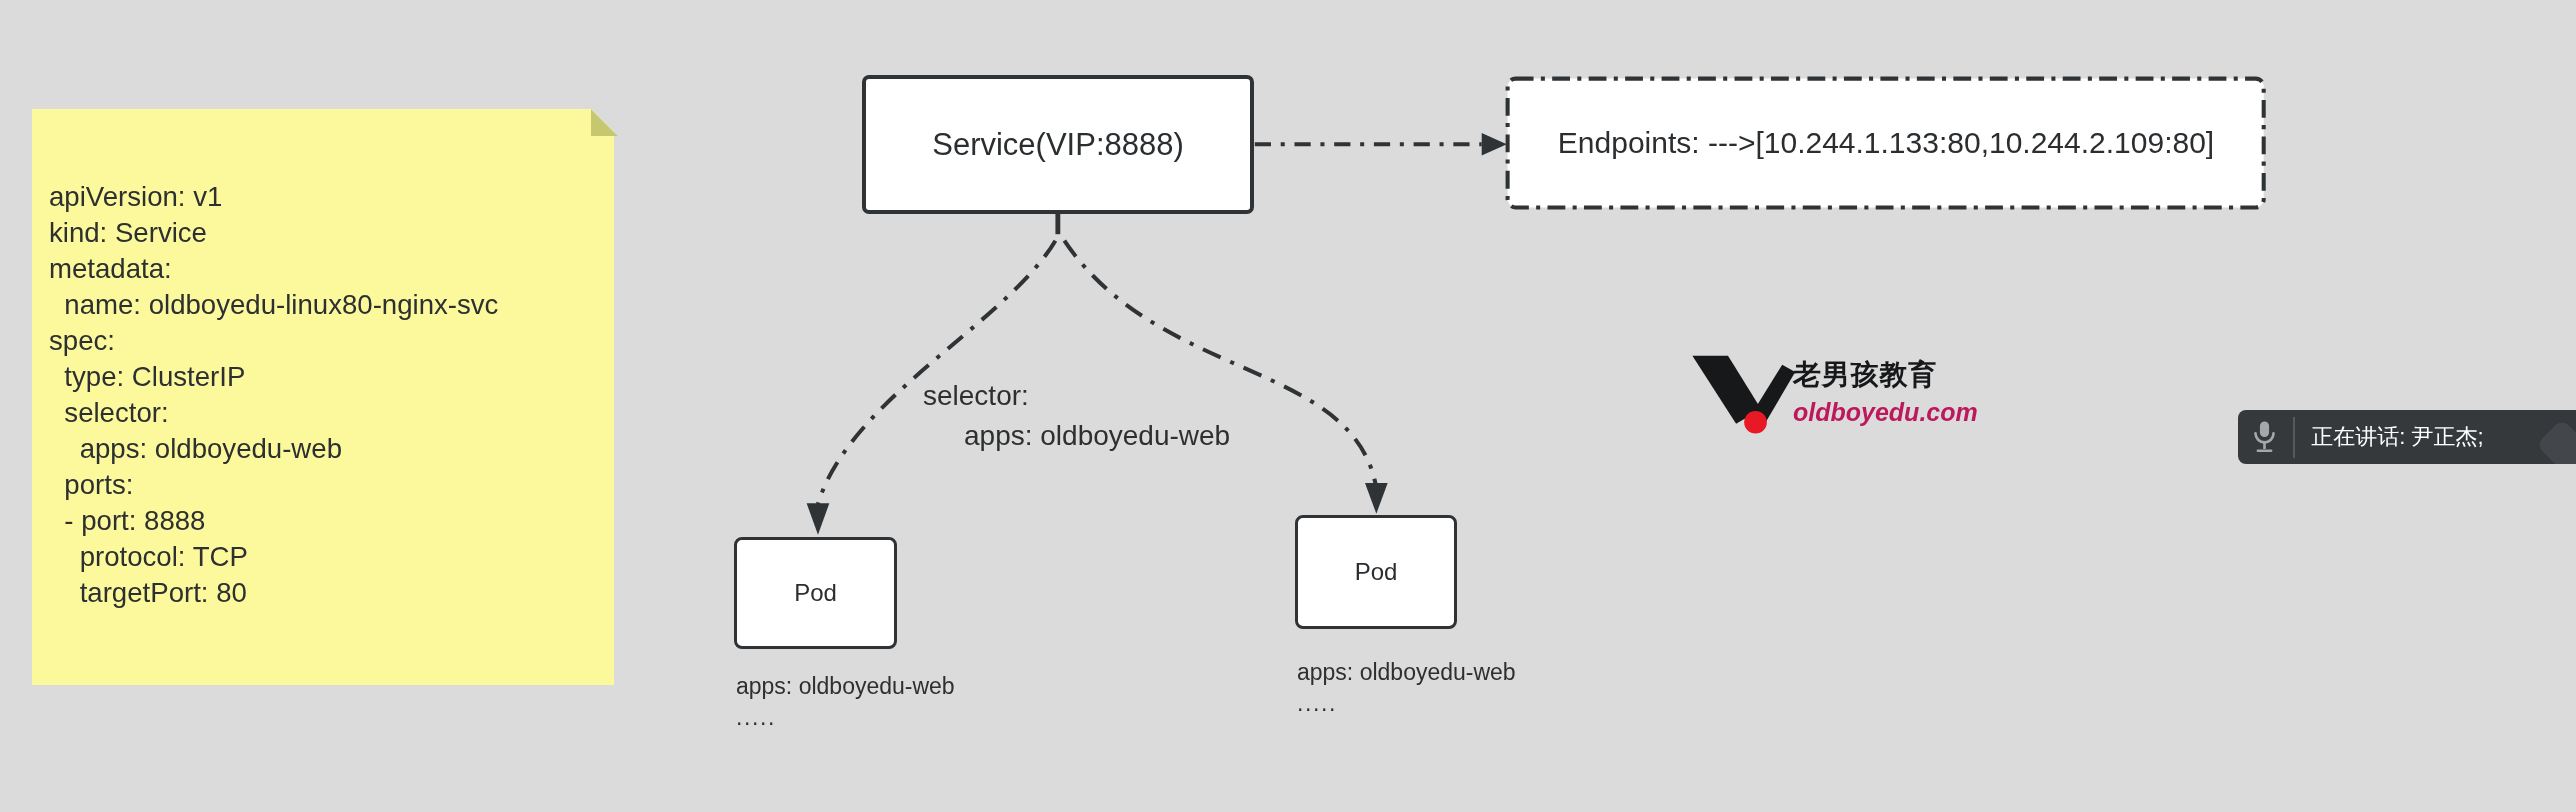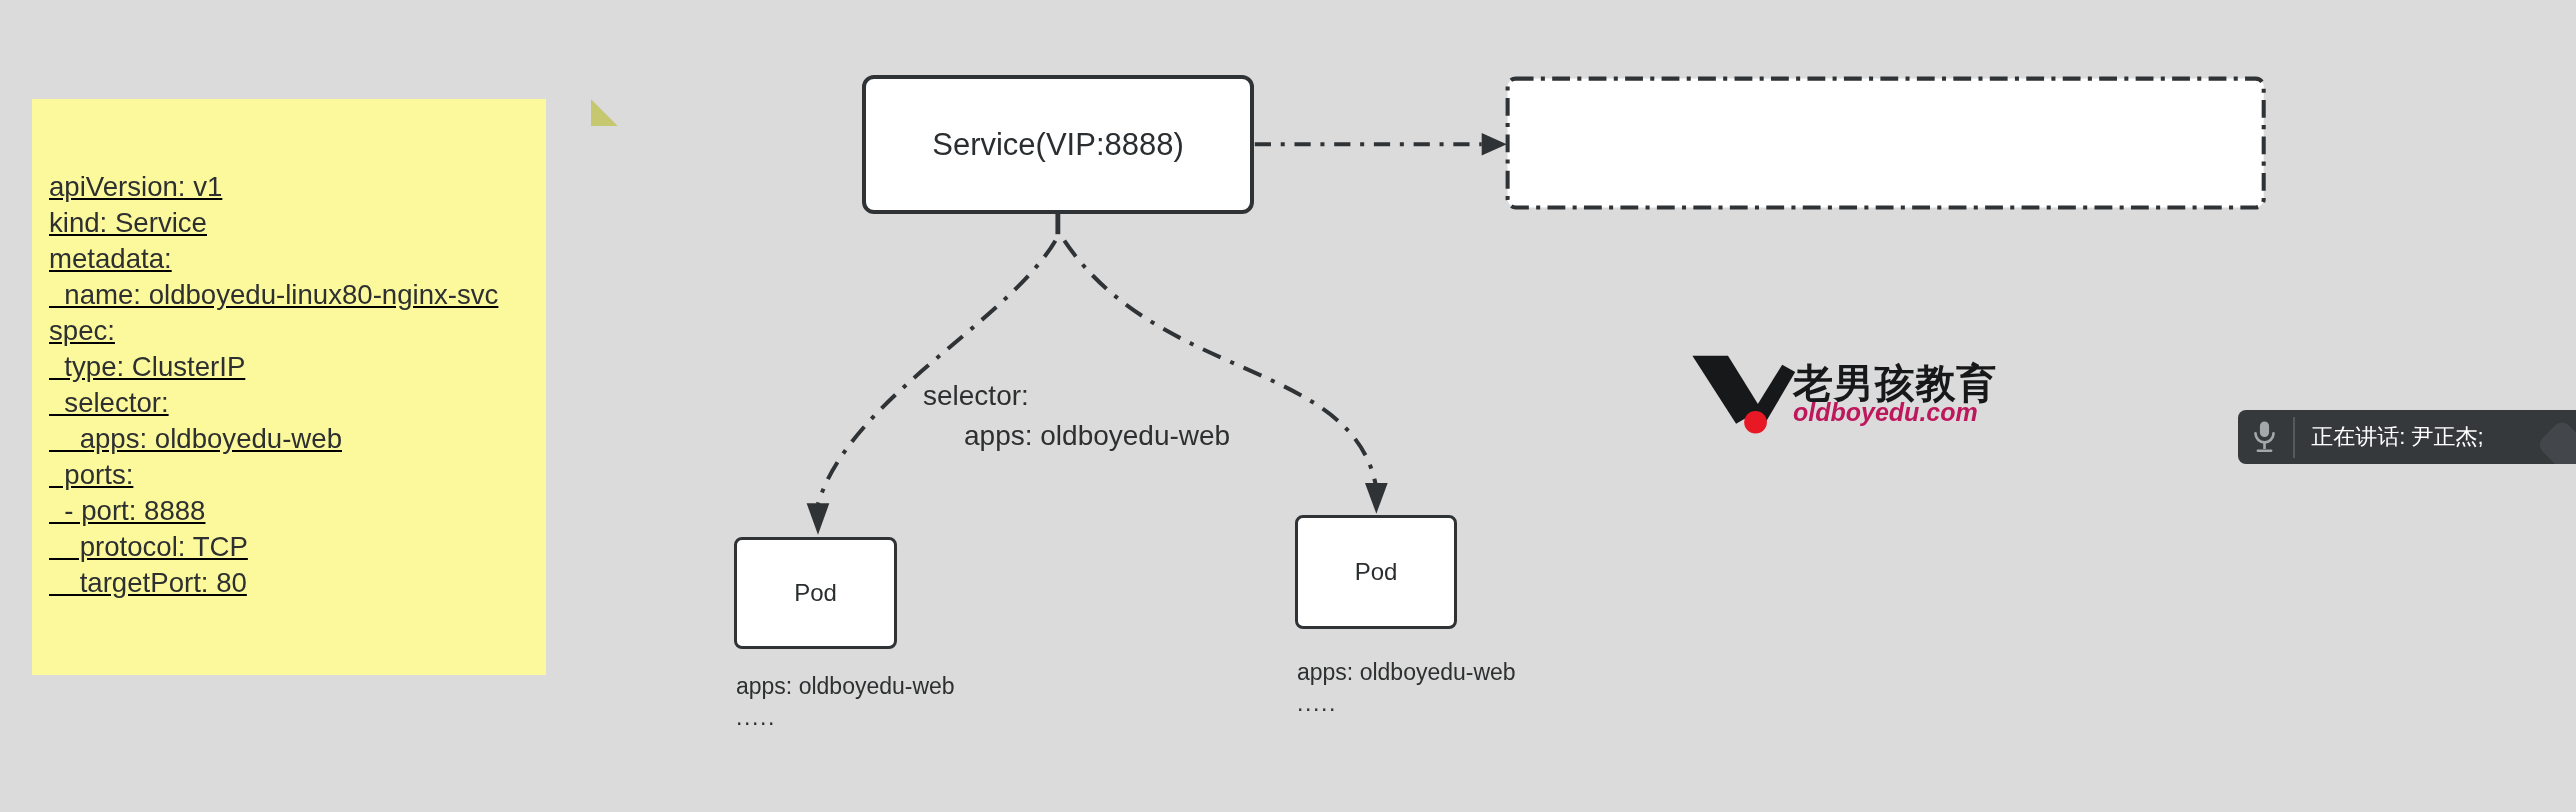--- a/index.html
+++ b/index.html
@@ -5,57 +5,57 @@
   :root{
     --canvas-bg:#dbdbdb; --note-bg:#fbf99c; --note-fold:#c6c86f; --stroke:#2f3336;
     --node-bg:#ffffff; --ink:#2b2e30; --logo-red:#e81824; --toast-bg:#35393c;
     --toast-text:#ffffff; --toast-muted:#a4a8ab; --toast-divider:#56595c; --toast-stripe:#43474b;
   }
   *{box-sizing:border-box;margin:0;padding:0;}
   body{margin:0;background:#bfbfbf;font-family:"Liberation Sans","DejaVu Sans",sans-serif;}
   .canvas{position:relative;width:2576px;height:812px;overflow:hidden;background:var(--canvas-bg);}
 
   
-  .note{position:absolute;left:32px;top:99px;width:514px;height:576px;background:var(--note-bg);
-        clip-path:polygon(0 0, 559px 0, 586px 27px, 586px 100%, 0 100%);text-decoration:underline;}
+  .note{position:absolute;left:32px;top:109px;width:582px;height:576px;background:var(--note-bg);
+        clip-path:polygon(0 0, 559px 0, 586px 27px, 586px 100%, 0 100%);}
   .note-fold{position:absolute;left:559px;top:0;width:0;height:0;
         border-left:27px solid var(--note-fold);border-top:27px solid transparent;}
   .note-text{white-space:pre;font-family:"Liberation Sans","DejaVu Sans",sans-serif;
         font-size:27.6px;line-height:36px;color:#2d2f30;padding:70px 13px 0 17px;}
 
   
   .connectors{position:absolute;left:0;top:0;width:2576px;height:812px;}
   .connectors .solid{stroke:var(--stroke);stroke-width:6;fill:none;}
   .connectors .dashdot{stroke:var(--stroke);stroke-width:5;fill:none;stroke-dasharray:20 12 5 12;}
   .connectors .dashdot2{stroke:var(--stroke);stroke-width:5;fill:none;stroke-dasharray:24 13 5 13;}
   .connectors .dashdotrect{stroke:var(--stroke);stroke-width:5;fill:var(--node-bg);stroke-dasharray:22 9 5 9;}
   .connectors .head{fill:var(--stroke);stroke:none;}
 
   
   .node{position:absolute;display:flex;align-items:center;justify-content:center;
         background:var(--node-bg);color:var(--ink);}
   .service{left:862px;top:75px;width:392px;height:139px;border:4px solid var(--stroke);
-        border-radius:12px;font-size:31px;}
+        border-radius:7px;font-size:31px;}
   .endpoints{left:1506px;top:77px;width:760px;height:132px;background:transparent;font-size:30px;}
   .pod{border:3.2px solid var(--stroke);border-radius:8px;font-size:24px;}
   .pod-left{left:734px;top:537px;width:163px;height:112px;}
   .pod-right{left:1295px;top:515px;width:162px;height:114px;}
 
   
   .selector-ann{position:absolute;left:923px;top:376px;font-size:28px;line-height:40px;color:#2d2f30;}
   .selector-ann .l2{padding-left:41px;}
   .caption{position:absolute;font-size:23px;line-height:31px;color:#2d2f30;}
   .cap-left{left:736px;top:671px;}
   .cap-right{left:1297px;top:657px;}
   .caption .dots{letter-spacing:1.6px;}
 
   
   .logo{position:absolute;left:1684px;top:351px;width:316px;height:89px;}
   .logo svg{position:absolute;left:0;top:0;}
-  .logo-brand{position:absolute;left:109px;top:4.9px;font-size:40px;font-weight:bold;color:#17181a;letter-spacing:0.8px;}
+  .logo-brand{position:absolute;left:109px;top:4.9px;font-size:28px;font-weight:bold;color:#17181a;letter-spacing:0.8px;}
   .logo-domain{position:absolute;left:109px;top:47px;font-size:25px;font-weight:bold;font-style:italic;color:#be185d;}
 
   
   .toast{position:absolute;left:2238px;top:410px;width:354px;height:54px;background:var(--toast-bg);
         border-radius:8px;display:flex;align-items:center;overflow:hidden;color:var(--toast-text);}
   .toast .mic{margin-left:12px;flex:0 0 auto;}
   .toast .divider{width:2.4px;height:41px;background:var(--toast-divider);margin-left:13.8px;flex:0 0 auto;}
   .toast .msg{margin-left:16px;font-size:22px;white-space:nowrap;}
   .toast .stripe{position:absolute;left:308px;top:9.7px;width:105px;height:37px;background:var(--toast-stripe);
         border-radius:9.7px;transform:rotate(45deg);transform-origin:9.7px 18.6px;}
@@ -93,20 +93,23 @@
   ports:
   - port: 8888
     protocol: TCP
     targetPort: 80</div>
   </div>
 
   <div class="node service">
     <span>Service(VIP:8888)</span>
   </div>
 
+  <div class="node endpoints">
+    <span>Endpoints: ---&gt;[10.244.1.133:80,10.244.2.109:80]</span>
+  </div>
 
   <div class="selector-ann">
     <div class="l1">selector:</div>
     <div class="l2">apps: oldboyedu-web</div>
   </div>
 
   <div class="node pod pod-left">
     <span>Pod</span>
   </div>
   <div class="node pod pod-right">

